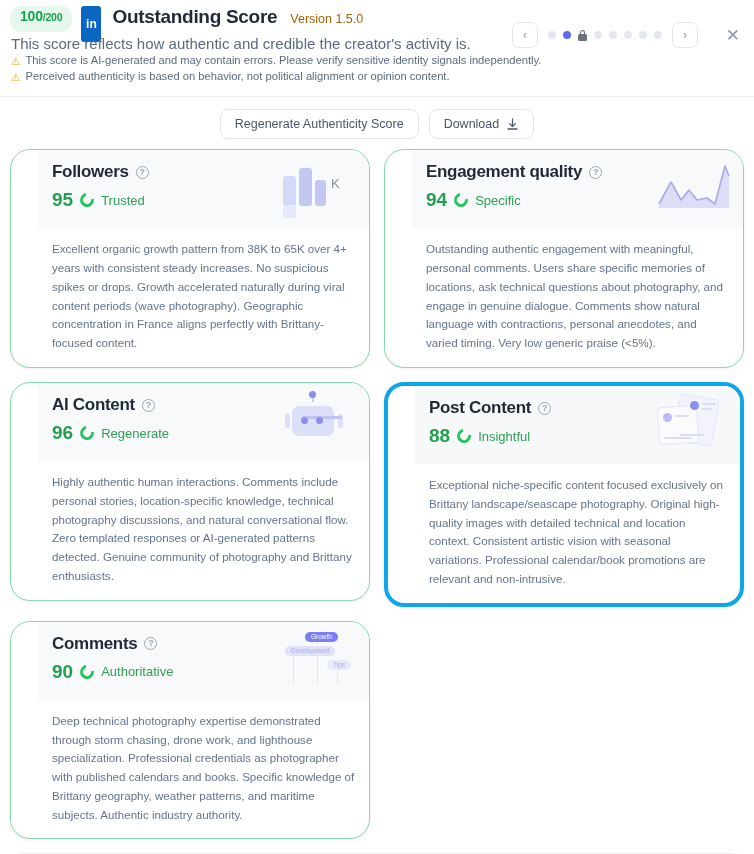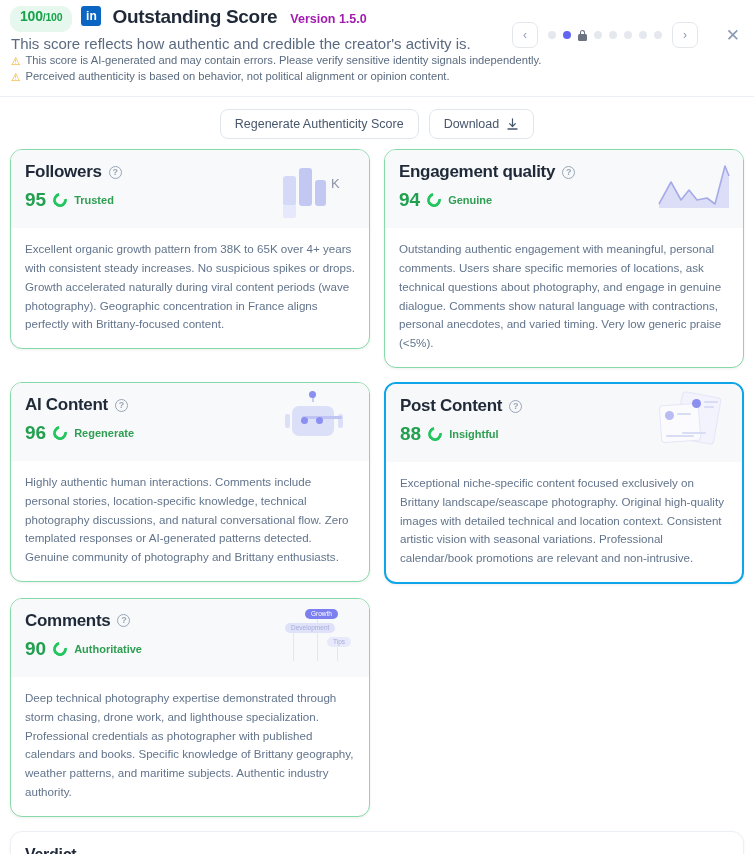--- a/index.html
+++ b/index.html
@@ -30,41 +30,41 @@
     font-size: 14px;
     font-weight: 700;
     letter-spacing: -0.2px;
     line-height: 1;
     display: flex;
     align-items: baseline;
     gap: 0px;
   }
   .score-pill .denom { font-size: 10.5px; font-weight: 700; }
   .li-icon {
-    width: 20px; height: 20px;
+    width: 20px; height: 36px;
     background: #0a66c2;
     border-radius: 3px;
     color: #fff;
     font-size: 12px;
     font-weight: 700;
     display: flex; align-items: center; justify-content: center;
     font-family: "Liberation Sans", sans-serif;
     line-height: 1;
   }
   .app-title {
     font-size: 19px;
     font-weight: 700;
     color: #1f2937;
     letter-spacing: -0.3px;
     margin-left: 2px;
   }
   .app-version {
     font-size: 12.5px;
-    color: #a21caf;
-    font-weight: 700;
+    color: #a16207;
+    font-weight: 400;
     margin-left: 4px;
     align-self: center;
   }
   .subtitle {
     font-size: 15px;
     color: #5a6b80;
     margin-top: 3px;
     margin-left: 1px;
   }
   .warn-row {
@@ -147,27 +147,28 @@
 
   
   .grid {
     display: grid;
     grid-template-columns: 1fr 1fr;
     gap: 14px 14px;
     padding: 0 10px;
     align-items: start;
   }
   .card {
-    border-radius: 12px;
+    border-radius: 20px;
     background: #ffffff;
     overflow: hidden;
     box-shadow: 0 1px 3px rgba(16,24,40,0.07);
+    padding-left: 27px;
   }
   .card.bordered { border: 1px solid #86d9a8; }
-  .card.plain { border: 2px solid #0ea5e9; }
+  .card.plain { border: 4px solid #0ea5e9; }
   .card-head {
     background: #f7f9fa;
     padding: 12px 14px 11px 14px;
     position: relative;
     min-height: 78px;
   }
   .card.plain .card-head { background: #f7f8fa; }
   .card-title {
     font-size: 17px;
     font-weight: 700;
@@ -189,21 +190,21 @@
     display: flex; align-items: center; gap: 7px;
     margin-top: 7px;
   }
   .score-num { font-size: 19px; font-weight: 700; color: #22a04f; }
   .gauge {
     width: 14px; height: 14px; border-radius: 50%;
     border: 3px solid #22c55e;
     border-top-color: transparent;
     transform: rotate(35deg);
   }
-  .score-label { font-size: 11px; color: #2f9e52; font-weight: 700; }
+  .score-label { font-size: 13px; color: #2f9e52; font-weight: 400; }
 
   .card-body {
     padding: 12px 14px 14px 14px;
     font-size: 11.6px;
     line-height: 1.62;
     color: #62748c;
   }
 
   
   .card-art {
@@ -290,21 +291,21 @@
     margin-bottom: 11px;
   }
 </style>
 </head>
 <body>
 
 <div class="header">
   <div class="header-top">
     <div class="score-pill">
       <span>100</span>
-        <span class="denom">/100</span>
+        <span class="denom">/200</span>
     </div>
     <div class="li-icon">in</div>
     <div class="app-title">Outstanding Score</div>
     <div class="app-version">Version 1.5.0</div>
   </div>
 
   <div class="subtitle">This score reflects how authentic and credible the creator's activity is.</div>
 
   <div class="warn-row">
     <span class="warn-icon">⚠</span>
@@ -377,21 +378,21 @@
 
   <div class="card bordered">
     <div class="card-head">
       <div class="card-title">
         <span>Engagement quality</span>
         <span class="help-icon">?</span>
       </div>
       <div class="score-row">
         <span class="score-num">94</span>
         <span class="gauge"></span>
-        <span class="score-label">Genuine</span>
+        <span class="score-label">Specific</span>
       </div>
       <div class="card-art">
         <svg class="spark" viewBox="0 0 74 50" preserveAspectRatio="none">
           <path d="M2 44 L14 22 L24 40 L32 30 L40 40 L50 38 L58 44 L68 6 L72 16 L72 48 L2 48 Z" fill="#dcdef7"></path>
           <path d="M2 44 L14 22 L24 40 L32 30 L40 40 L50 38 L58 44 L68 6 L72 16" stroke="#a6abe8" stroke-width="1.6" fill="none" stroke-linejoin="round"></path>
         </svg>
       </div>
     </div>
     <div class="card-body">Outstanding authentic engagement with meaningful, personal comments. Users share specific memories of locations, ask technical questions about photography, and engage in genuine dialogue. Comments show natural language with contractions, personal anecdotes, and varied timing. Very low generic praise (&lt;5%).</div>
   </div>

